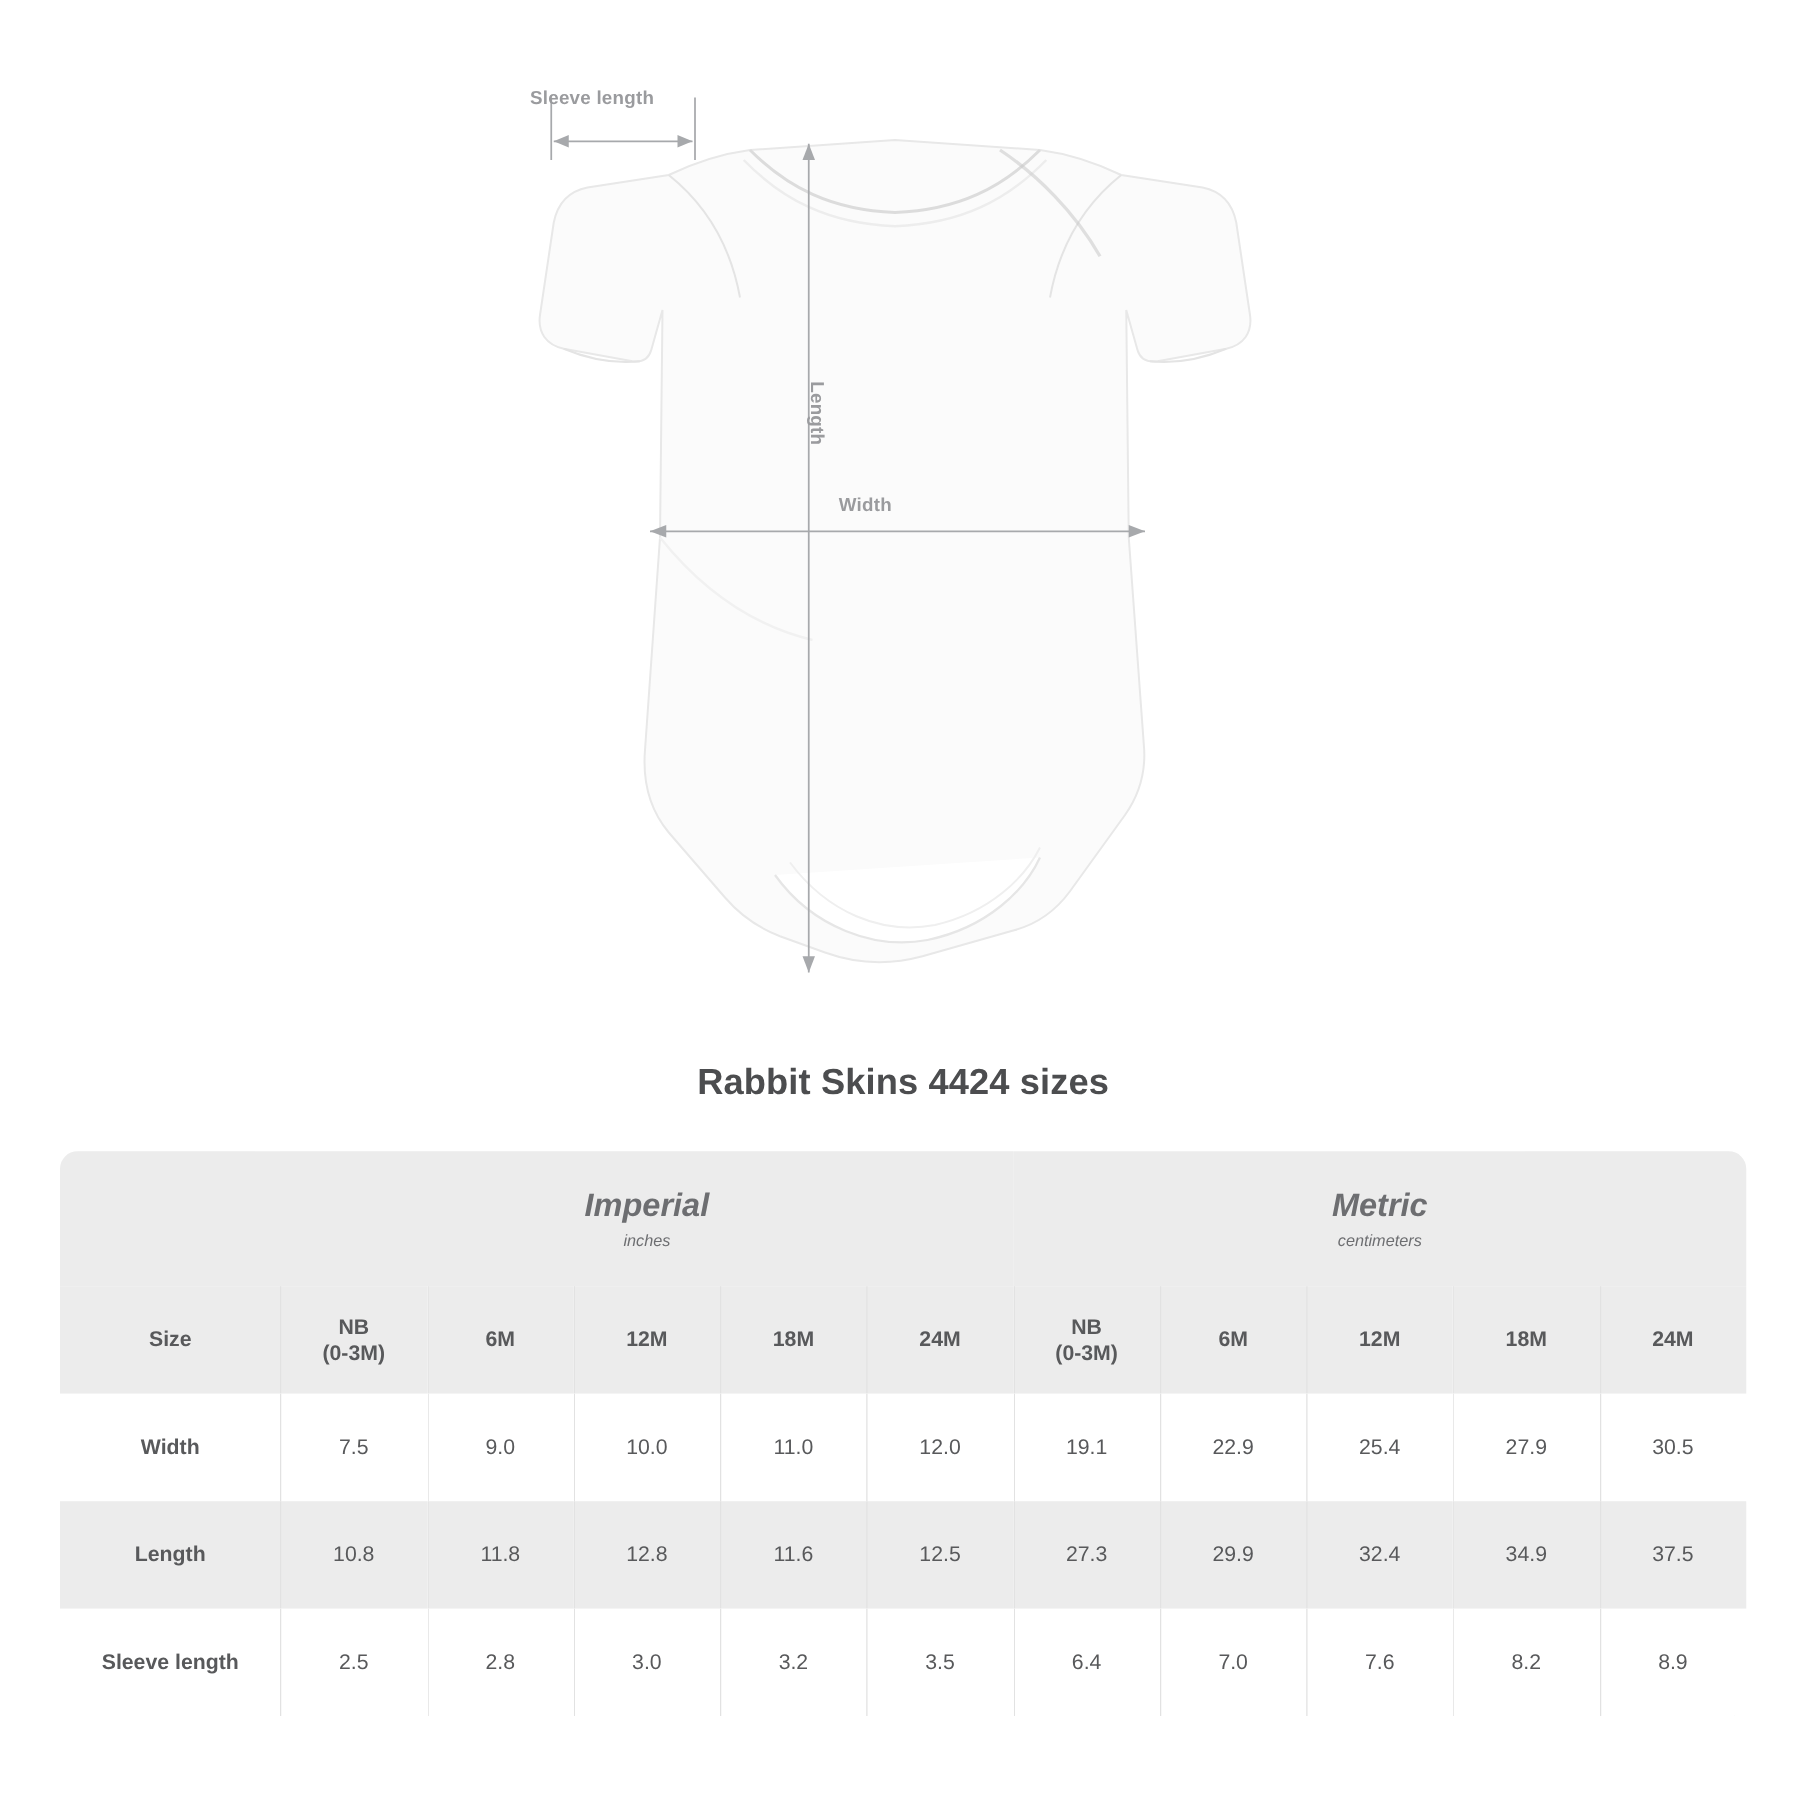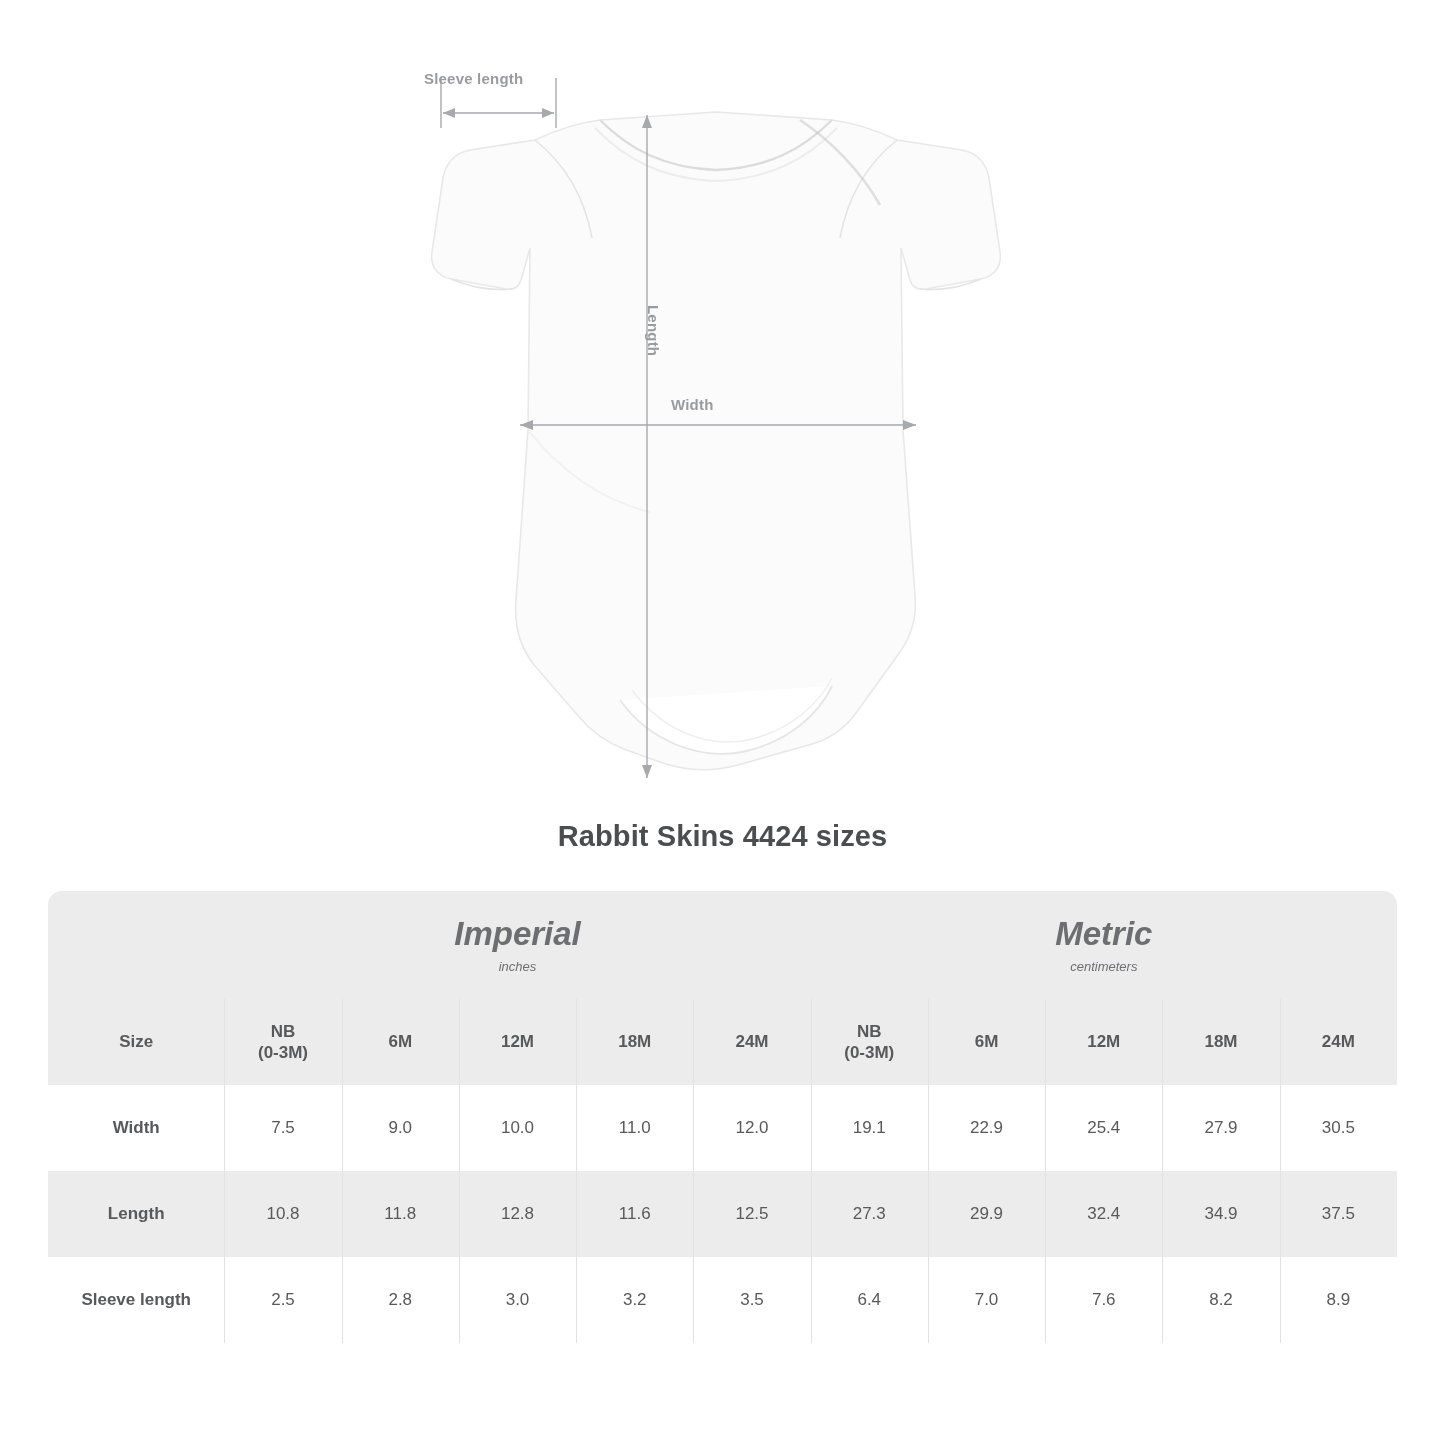--- a/index.html
+++ b/index.html
@@ -43,20 +43,21 @@
   .label-length {
     left: 645px;
     top: 305px;
     writing-mode: vertical-rl;
     text-orientation: mixed;
   }
 
   
   .heading-wrap {
     text-align: center;
+    margin-top: 30px;
   }
   .chart-title {
     font-size: 29px;
     font-weight: bold;
     color: #4c4d4f;
     margin: 0;
     letter-spacing: .1px;
   }
   .chart-note {
     font-size: 17px;
@@ -87,21 +88,21 @@
     height: 108px;
     padding: 0;
   }
   .unit-row td:first-child {
     border-top-left-radius: 14px;
   }
   .unit-row td:last-child {
     border-top-right-radius: 14px;
   }
   .unit-name {
-    font-size: 33px;
+    font-size: 26px;
     font-style: italic;
     font-weight: bold;
     color: #6d6e71;
     line-height: 1.1;
   }
   .unit-sub {
     font-size: 13px;
     font-style: italic;
     color: #6d6e71;
     margin-top: 7px;

